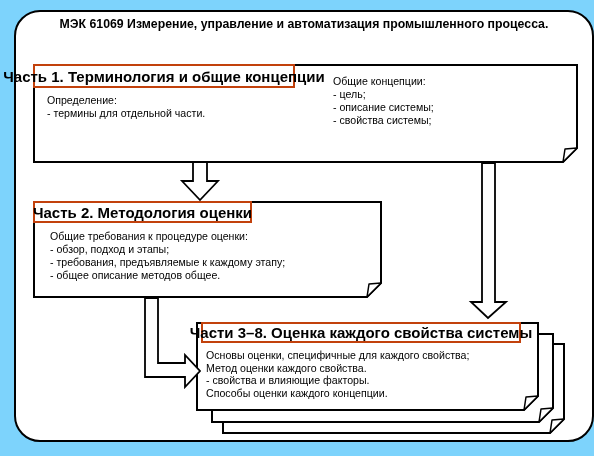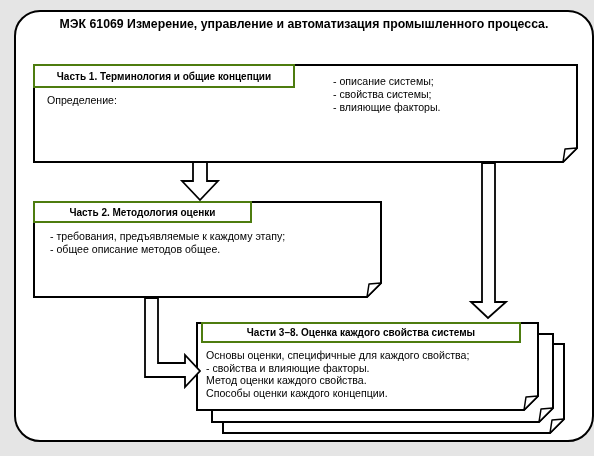--- a/index.html
+++ b/index.html
@@ -1,35 +1,35 @@
 <!DOCTYPE html>
 <html><head>
 <meta charset="utf-8">
 <style>
   html,body { margin:0; padding:0; background:#fff; }
   .stage {
-    position:relative; width:594px; height:456px; background:#e5e5e5;
+    position:relative; width:594px; height:456px; background:#7dd3fc;
     font-family:"Liberation Sans", sans-serif; color:#000; overflow:hidden;
   }
   .frame {
     position:absolute; left:14px; top:10px; width:580px; height:432px;
     box-sizing:border-box; border:2px solid #000; border-radius:26px; background:#fff;
   }
   .title {
     position:absolute; left:14px; top:16px; width:580px; text-align:center;
     font-weight:bold; font-size:12.3px; line-height:16px;
   }
   .page { position:absolute; }
   .page-svg { position:absolute; left:0; top:0; width:100%; height:100%; display:block; }
   .shape { fill:#ffffff; stroke:#000000; stroke-width:2; }
   .flap  { fill:#ffffff; stroke:#000000; stroke-width:1.5; stroke-linejoin:round; }
   .hdr {
-    position:absolute; box-sizing:border-box; border:2px solid #4d7c0f; background:#fff;
+    position:absolute; box-sizing:border-box; border:2px solid #c2410c; background:#fff;
     display:flex; align-items:center; justify-content:center;
-    font-weight:bold; font-size:10px; white-space:nowrap;
+    font-weight:bold; font-size:15px; white-space:nowrap;
   }
   .txt { position:absolute; font-size:10.6px; line-height:13px; white-space:nowrap; }
   .txt3 { line-height:12.5px; }
   .arrows { position:absolute; left:0; top:0; width:610px; height:456px; pointer-events:none; }
   .arrow { fill:#ffffff; stroke:#000000; stroke-width:1.8; stroke-linejoin:miter; }
 </style>
 </head>
 <body>
 
 <div class="stage">
@@ -43,37 +43,41 @@
   <div class="page" style="left:33px; top:64px; width:545px; height:99px;">
     <svg class="page-svg" viewBox="0 0 545 99">
       <polygon class="shape" points="1,1 544,1 544,84 530,98 1,98"></polygon>
       <polygon class="flap" points="530,98 532,85 544,84"></polygon>
     </svg>
     <div class="hdr" style="left:0; top:0; width:262px; height:24px;">
       <span>Часть 1. Терминология и общие концепции</span>
     </div>
     <div class="txt" style="left:14px; top:30px;">
       <div>Определение:</div>
+      <div>- термины для отдельной части.</div>
     </div>
     <div class="txt" style="left:300px; top:11px;">
+      <div>Общие концепции:</div>
+      <div>- цель;</div>
       <div>- описание системы;</div>
       <div>- свойства системы;</div>
-      <div>- влияющие факторы.</div>
     </div>
   </div>
 
   <div class="page" style="left:33px; top:201px; width:349px; height:97px;">
     <svg class="page-svg" viewBox="0 0 349 97">
       <polygon class="shape" points="1,1 348,1 348,82 334,96 1,96"></polygon>
       <polygon class="flap" points="334,96 336,83 348,82"></polygon>
     </svg>
     <div class="hdr" style="left:0; top:0; width:219px; height:22px;">
       <span>Часть 2. Методология оценки</span>
     </div>
     <div class="txt" style="left:17px; top:29px;">
+      <div>Общие требования к процедуре оценки:</div>
+      <div>- обзор, подход и этапы;</div>
       <div>- требования, предъявляемые к каждому этапу;</div>
       <div>- общее описание методов общее.</div>
     </div>
   </div>
 
   <div class="page" style="left:222px; top:343px; width:343px; height:91px;">
     <svg class="page-svg" viewBox="0 0 343 91">
       <polygon class="shape" points="1,1 342,1 342,76 328,90 1,90"></polygon>
       <polygon class="flap" points="328,90 330,77 342,76"></polygon>
     </svg>
@@ -89,22 +93,22 @@
   <div class="page" style="left:196px; top:322px; width:343px; height:89px;border-radius:21px;">
     <svg class="page-svg" viewBox="0 0 343 89">
       <polygon class="shape" points="1,1 342,1 342,74 328,88 1,88"></polygon>
       <polygon class="flap" points="328,88 330,75 342,74"></polygon>
     </svg>
     <div class="hdr" style="left:5px; top:0; width:320px; height:21px;">
       <span>Части 3–8. Оценка каждого свойства системы</span>
     </div>
     <div class="txt txt3" style="left:10px; top:27px;">
       <div>Основы оценки, специфичные для каждого свойства;</div>
+      <div>Метод оценки каждого свойства.</div>
       <div>- свойства и влияющие факторы.</div>
-      <div>Метод оценки каждого свойства.</div>
       <div>Способы оценки каждого концепции.</div>
     </div>
   </div>
 
   <svg class="arrows" viewBox="0 0 610 456">
     <polygon class="arrow" points="193,162 207,162 207,181 218,181 200,200 182,181 193,181"></polygon>
     <polygon class="arrow" points="482,163 495,163 495,302 506,302 488,318 471,302 482,302"></polygon>
     <polygon class="arrow" points="145,298 158,298 158,363 185,363 185,355 200,371 185,387 185,377 145,377"></polygon>
   </svg>
 

